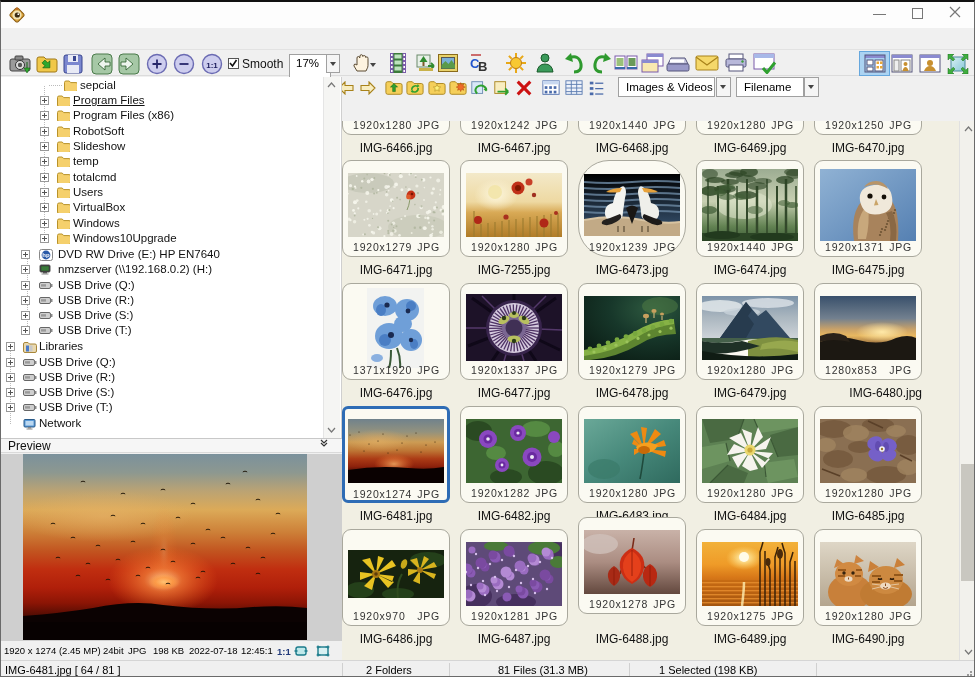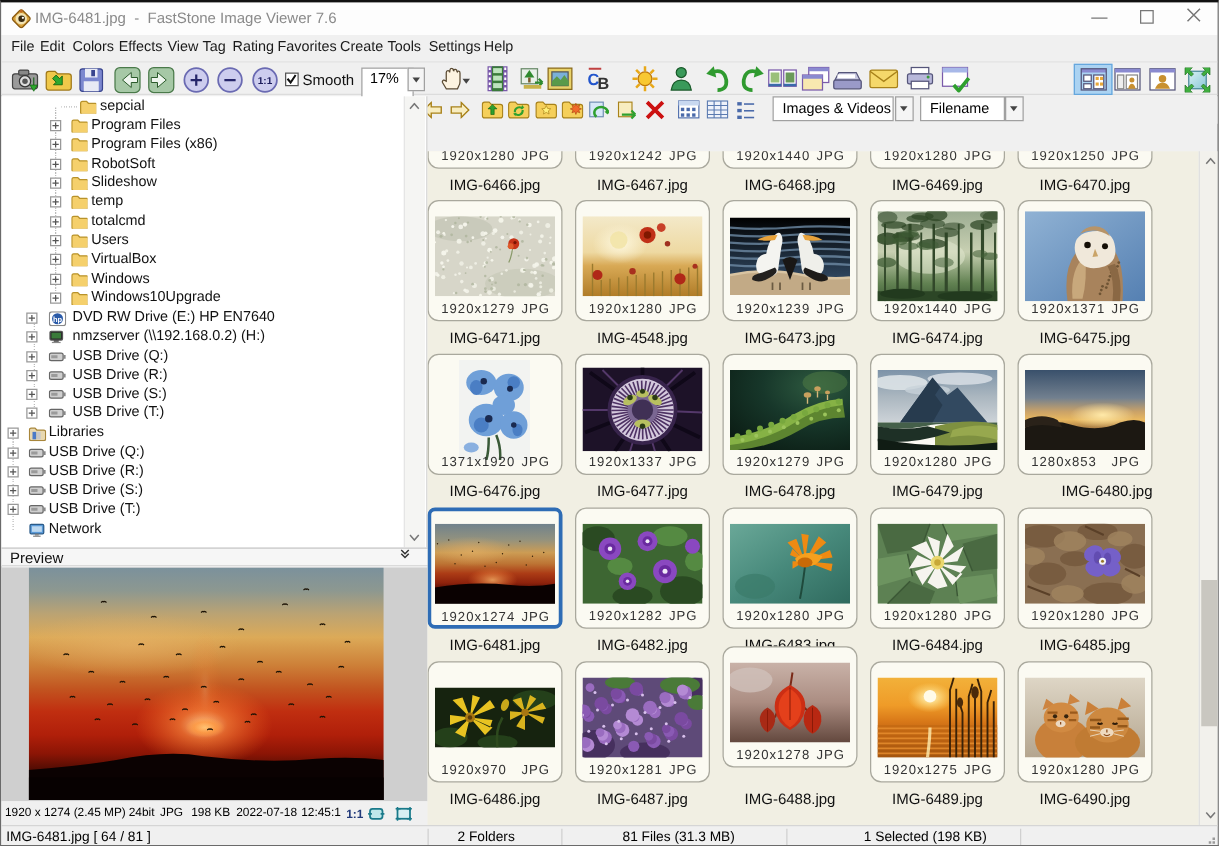--- a/index.html
+++ b/index.html
@@ -38,40 +38,25 @@
 <div id="titlebar" class="abs">
 <svg class="abs" style="left:8px;top:5px;" width="16" height="16" viewBox="0 0 16 16">
         <g transform="rotate(45 8 8)">
           <rect x="2.5" y="2.5" width="11" height="11" rx="2" fill="#d9a33c" stroke="#8a5a10" stroke-width="1"></rect>
         </g>
         <circle cx="8" cy="8" r="4.6" fill="#f2e3b2"></circle>
         <circle cx="8.3" cy="8" r="2.6" fill="#3a2a10"></circle>
         <circle cx="9.3" cy="7.2" r="0.9" fill="#fff"></circle>
         <circle cx="8" cy="1.8" r="1.3" fill="#c06a20"></circle>
       </svg>
-<div class="abs" id="titletext">IMG-6481.jpg&nbsp;&nbsp;-&nbsp;&nbsp;FastStone Image Viewer 7.6</div>
 <div class="abs" style="left:872px;top:12px;width:13px;height:1px;background:#777;"></div>
 <div class="abs" style="left:911px;top:6px;width:11px;height:11px;border:1px solid #777;"></div>
 <svg class="abs" style="left:947px;top:3px;" width="14" height="14" viewBox="0 0 14 14">
         <path d="M2 2 L12 12 M12 2 L2 12" stroke="#777" stroke-width="1.2"></path>
       </svg>
-</div>
-<div id="menubar" class="abs">
-<div class="menu" style="left:8px;">File</div>
-<div class="menu" style="left:31px;">Edit</div>
-<div class="menu" style="left:57px;">Colors</div>
-<div class="menu" style="left:94px;">Effects</div>
-<div class="menu" style="left:133px;">View</div>
-<div class="menu" style="left:161px;">Tag</div>
-<div class="menu" style="left:185px;">Rating</div>
-<div class="menu" style="left:221px;">Favorites</div>
-<div class="menu" style="left:271px;">Create</div>
-<div class="menu" style="left:309px;">Tools</div>
-<div class="menu" style="left:342px;">Settings</div>
-<div class="menu" style="left:386px;">Help</div>
 </div>
 <div id="toolbar1" class="abs">
 <svg class="abs" style="left:8px;top:3px;" width="24" height="22" viewBox="0 0 24 22">
         <rect x="1" y="6" width="20" height="12" rx="2" fill="#9a9a9a" stroke="#444"></rect>
         <rect x="6" y="3" width="8" height="4" rx="1" fill="#888" stroke="#444"></rect>
         <circle cx="11" cy="12" r="4.5" fill="#ddd" stroke="#333"></circle>
         <circle cx="11" cy="12" r="2.2" fill="#555"></circle>
         <path d="M17 10 v6 l-3 -0 3 5 3 -5 -3 0 z" fill="#2ea82e" stroke="#0a5a0a" stroke-width="0.5" transform="translate(1,-1)"></path>
       </svg>
 <svg class="abs" style="left:35px;top:4px;" width="22" height="20" viewBox="0 0 22 20">
@@ -326,21 +311,21 @@
 <div class="abs" style="left:26px;top:178px;width:1px;height:76px;background-image:repeating-linear-gradient(#bbb 0 1px,transparent 1px 2px);"></div>
 <div class="abs" style="left:43px;top:9px;width:1px;height:153px;background-image:repeating-linear-gradient(#bbb 0 1px,transparent 1px 2px);"></div>
 <svg class="abs" style="left:63px;top:3px;" width="13" height="11" viewBox="0 0 13 11">
         <path d="M0.5 2.5 q0-1.5 1.5-1.5 h3.2 l1.5 1.6 h5.5 q1.3 0 1.3 1.4 v6 q0 1.5-1.5 1.5 h-10 q-1.5 0-1.5-1.5 z" fill="#f5d06c" stroke="#b8922a"></path>
       </svg>
 <div class="trow" style="left:79px;top:2px;">sepcial</div>
 <div class="plus" style="left:39px;top:19px;"></div>
 <svg class="abs" style="left:56px;top:18px;" width="13" height="11" viewBox="0 0 13 11">
         <path d="M0.5 2.5 q0-1.5 1.5-1.5 h3.2 l1.5 1.6 h5.5 q1.3 0 1.3 1.4 v6 q0 1.5-1.5 1.5 h-10 q-1.5 0-1.5-1.5 z" fill="#f5d06c" stroke="#b8922a"></path>
       </svg>
-<div class="trow" style="left:72px;top:17px;">Program Files</div>
+<div class="trow" style="left:72px;top:17px;text-decoration:underline;">Program Files</div>
 <div class="plus" style="left:39px;top:34px;"></div>
 <svg class="abs" style="left:56px;top:33px;" width="13" height="11" viewBox="0 0 13 11">
         <path d="M0.5 2.5 q0-1.5 1.5-1.5 h3.2 l1.5 1.6 h5.5 q1.3 0 1.3 1.4 v6 q0 1.5-1.5 1.5 h-10 q-1.5 0-1.5-1.5 z" fill="#f5d06c" stroke="#b8922a"></path>
       </svg>
 <div class="trow" style="left:72px;top:32px;">Program Files (x86)</div>
 <div class="plus" style="left:39px;top:50px;"></div>
 <svg class="abs" style="left:56px;top:49px;" width="13" height="11" viewBox="0 0 13 11">
         <path d="M0.5 2.5 q0-1.5 1.5-1.5 h3.2 l1.5 1.6 h5.5 q1.3 0 1.3 1.4 v6 q0 1.5-1.5 1.5 h-10 q-1.5 0-1.5-1.5 z" fill="#f5d06c" stroke="#b8922a"></path>
       </svg>
 <div class="trow" style="left:72px;top:48px;">RobotSoft</div>
@@ -795,22 +780,22 @@
           <circle cx="12" cy="47" r="4" fill="#b02818"></circle>
           <circle cx="78" cy="50" r="4.5" fill="#b02818"></circle>
           <circle cx="40" cy="44" r="2.6" fill="#a8301e"></circle>
           <circle cx="90" cy="40" r="2" fill="#a8301e"></circle>
         </svg>
         <div class="dims" style="">
           <span>1920x1280</span>
           <span>JPG</span>
         </div>
       </div>
-<div class="fname" style="left:118px;top:142px;">IMG-4548.jpg</div>
-<div class="cell" style="left:236px;top:39px;">
+<div class="fname" style="left:118px;top:142px;">IMG-7255.jpg</div>
+<div class="cell" style="left:236px;top:39px;border-radius:31px;">
         <svg class="thimg" style="left:5px;top:13px;" width="96" height="62" viewBox="0 0 96 62">
           <defs>
             <linearGradient id="g73" x1="0" y1="0" x2="0" y2="1">
               <stop offset="0" stop-color="#5d790"></stop>
               <stop offset="1" stop-color="#3c5a7a"></stop>
             </linearGradient>
           </defs>
           <rect width="96" height="62" fill="url(#g73)"></rect>
           <path d="M0 8 q24 2 48 0 q24 -2 48 0" stroke="#6d89a4" stroke-width="1.8" fill="none" opacity="0.8"></path>
           <path d="M0 14 q24 2 48 0 q24 -2 48 0" stroke="#6d89a4" stroke-width="1.8" fill="none" opacity="0.8"></path>
@@ -1533,21 +1518,21 @@
 <div class="abs" style="left:1px;top:343px;width:15px;height:117px;background:#c9c7c0;"></div>
 </div>
 <div id="statusbar" class="abs">
 <span style="position:absolute;left:4px;top:3px;">IMG-6481.jpg [ 64 / 81 ]</span>
 <div class="sep" style="left:341px;"></div>
 <div class="sep" style="left:448px;"></div>
 <div class="sep" style="left:628px;"></div>
 <div class="sep" style="left:815px;"></div>
 <span style="position:absolute;left:365px;top:3px;">2 Folders</span>
 <span style="position:absolute;left:497px;top:3px;">81 Files (31.3 MB)</span>
-<span style="position:absolute;left:658px;top:3px;margin-left:32px;">1 Selected (198 KB)</span>
+<span style="position:absolute;left:658px;top:3px;">1 Selected (198 KB)</span>
 </div>
 <div class="abs" style="left:962px;top:664px;width:10px;height:10px;"><svg width="10" height="10">
         <g fill="#9a9a9a">
           <rect x="7" y="1" width="2" height="2"></rect>
           <rect x="4" y="4" width="2" height="2"></rect>
           <rect x="7" y="4" width="2" height="2"></rect>
           <rect x="1" y="7" width="2" height="2"></rect>
           <rect x="4" y="7" width="2" height="2"></rect>
           <rect x="7" y="7" width="2" height="2"></rect>
         </g>

